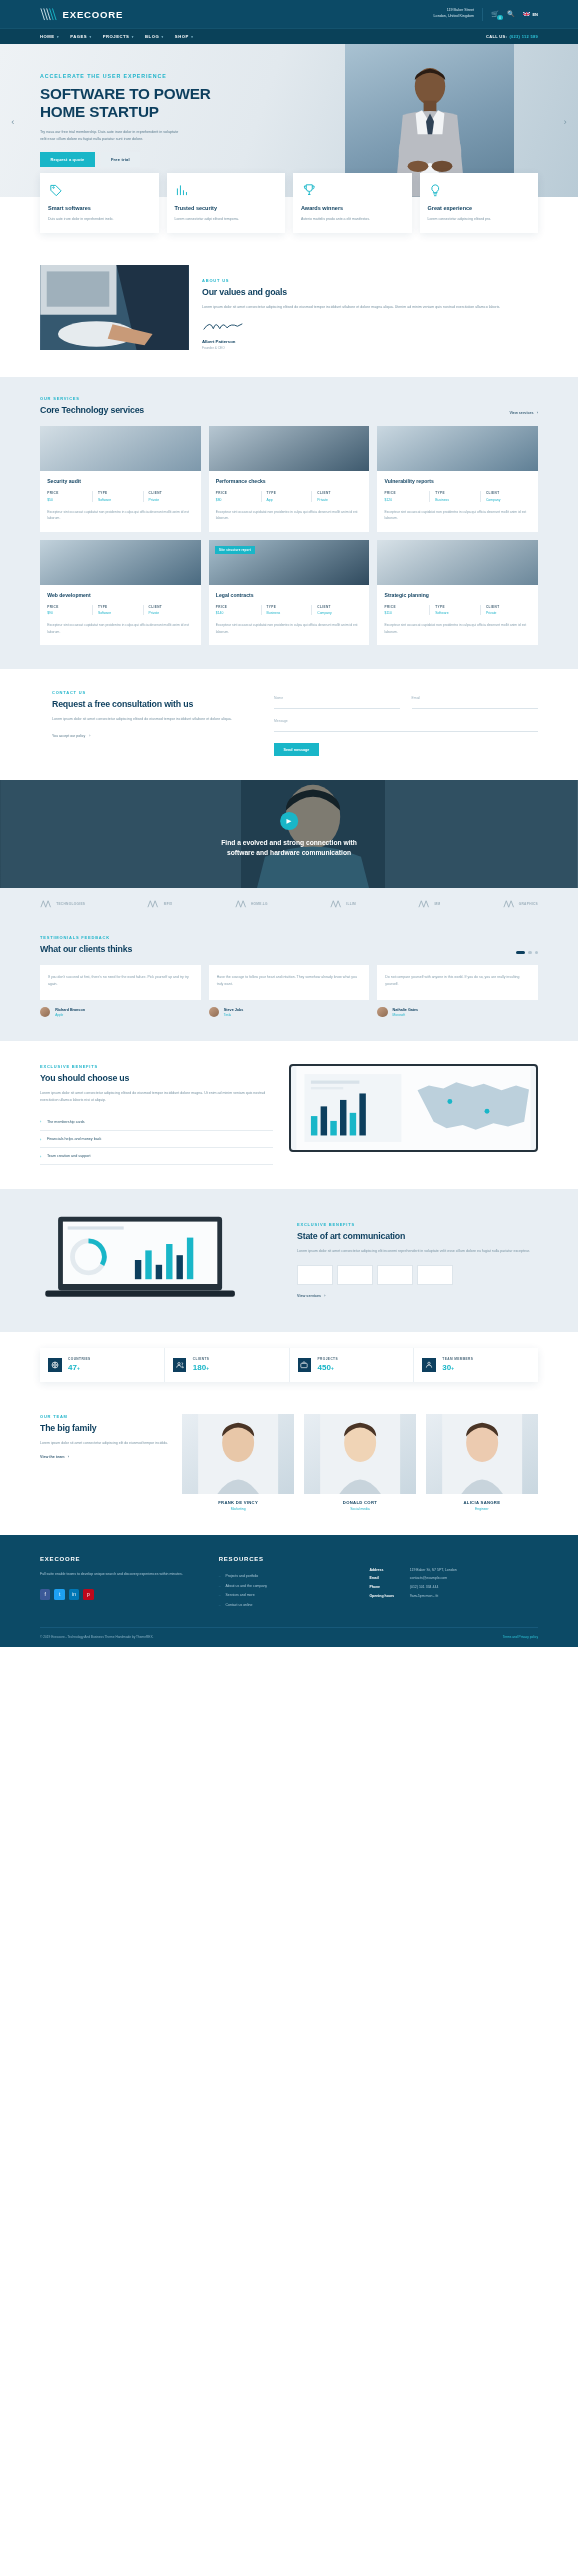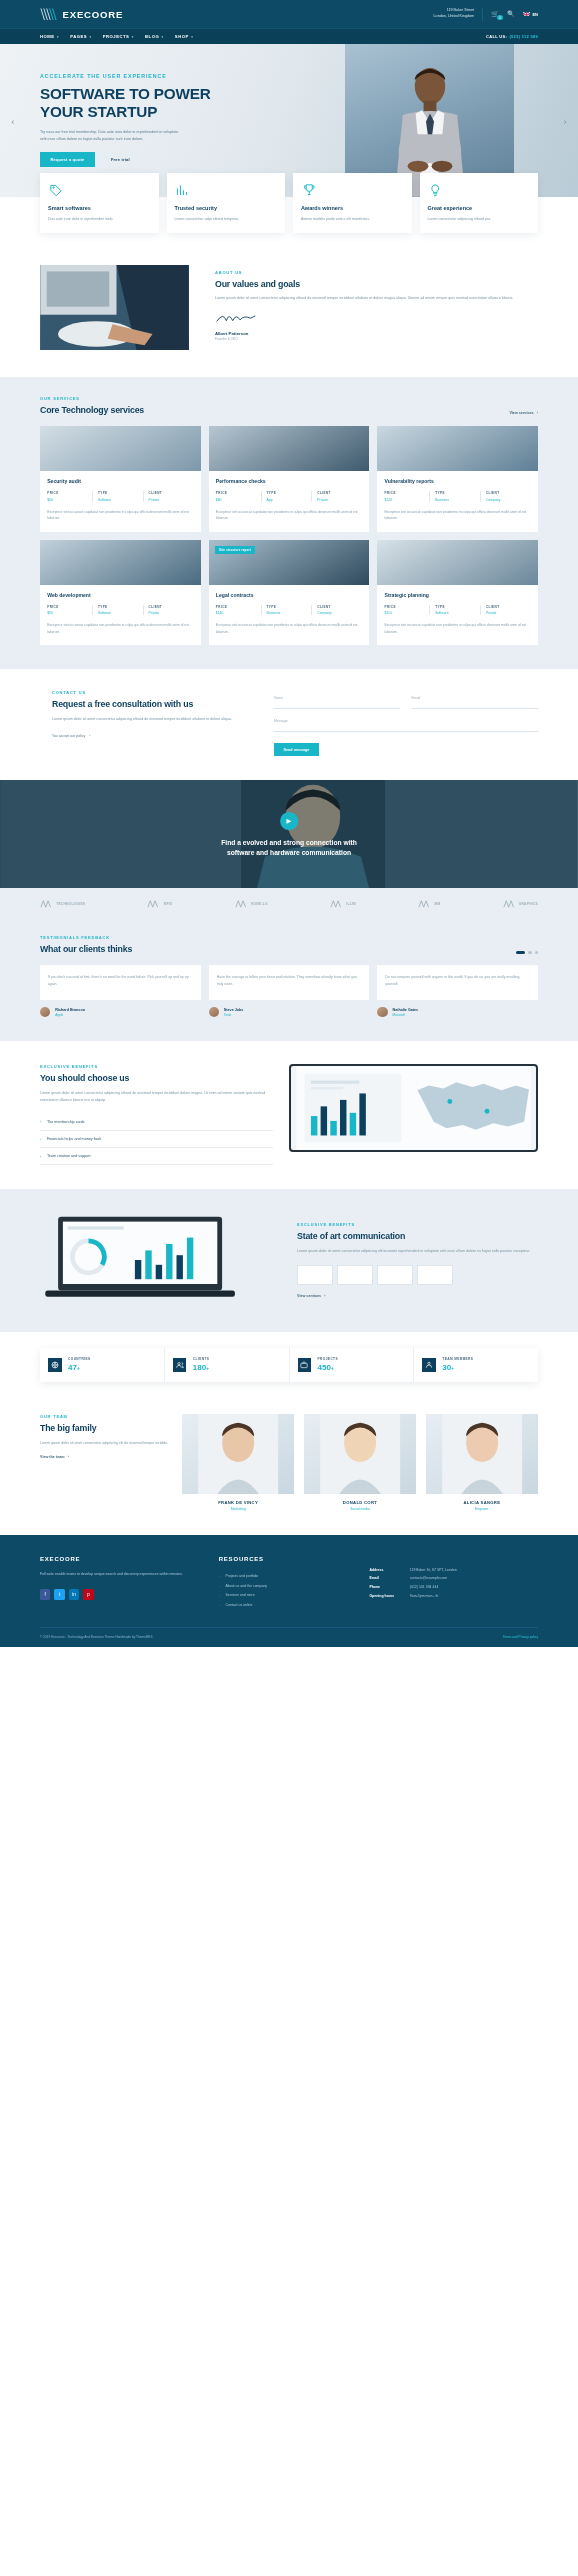--- a/index.html
+++ b/index.html
@@ -62,21 +62,21 @@
   .feature-row { display:flex; gap:8px; margin-top:-24px; position:relative; z-index:6; }
   .fcard { flex:1; background:#fff; padding:8.8px 8px 10.4px;
            box-shadow:0 1.6px 8px rgba(16,60,85,.09); }
   .ficon { width:16px; height:16px; display:flex; align-items:center;
            justify-content:center; color:#19b6c8; }
   .fcard h4 { font-size:5.5px; color:#0d3f5e; margin-top:7.2px; font-weight:bold; }
   .fcard p { font-size:3.5px; color:#7b95a4; line-height:1.85; margin-top:4.8px; }
 
   
   .about { background:#fff; padding:11.2px 0 27px; }
-  .about-card { display:flex; gap:26px; align-items:flex-start; }
+  .about-card { display:flex; gap:13px; align-items:flex-end; }
   .about-img { width:149px; height:85px; flex-shrink:0;
     background:linear-gradient(145deg,#9fb7c6 0%,#4c6d85 45%,#24394a 100%); position:relative; }
   .about-txt { flex:1; padding-top:4.8px; }
   .label-sm { color:#21b5cb; font-size:4px; font-weight:bold; letter-spacing:0.8px; }
   .h2 { font-size:8.8px; font-weight:bold; color:#0d3f5e; margin-top:4px; letter-spacing:-0.2px;}
   .about-txt p { font-size:3.6px; color:#7b95a4; line-height:1.95; margin-top:6.4px; }
   .sign { margin-top:8.8px; }
   .sign-name { font-size:4.3px; font-weight:bold; color:#0d3f5e; margin-top:3.2px;}
   .sign-role { font-size:3.2px; color:#93a9b6; margin-top:1.6px;}
 
@@ -288,21 +288,21 @@
         <path d="M60 64 L55 74 L60 110 L65 74 Z" fill="#2f4256"></path>
         <path d="M26 90 Q14 120 30 134 L60 126 L90 134 Q106 120 94 90" fill="#b9bcc2"></path>
         <ellipse cx="45" cy="130" rx="13" ry="7" fill="#7a5539"></ellipse>
         <ellipse cx="75" cy="130" rx="13" ry="7" fill="#6d4b32"></ellipse>
       </svg>
     </div>
     <div class="arrow-nav arrow-left">‹</div>
     <div class="arrow-nav arrow-right">›</div>
     <div class="container hero-inner">
       <div class="eyebrow">ACCELERATE THE USER EXPERIENCE</div>
-      <h1 class="hero-h1">SOFTWARE TO POWER YOUR STARTUP</h1>
+      <h1 class="hero-h1">SOFTWARE TO POWER HOME STARTUP</h1>
       <p class="hero-p">Try nasa our free trial membership. Duis aute irure dolor in reprehenderit in voluptate velit esse cillum dolore eu fugiat nulla pariatur sunt irure dolore.</p>
       <div class="hero-btns">
         <div class="btn btn-primary">Request a quote</div>
         <div class="btn btn-ghost">Free trial</div>
       </div>
     </div>
   </div>
 
   <div class="features">
     <div class="container">

